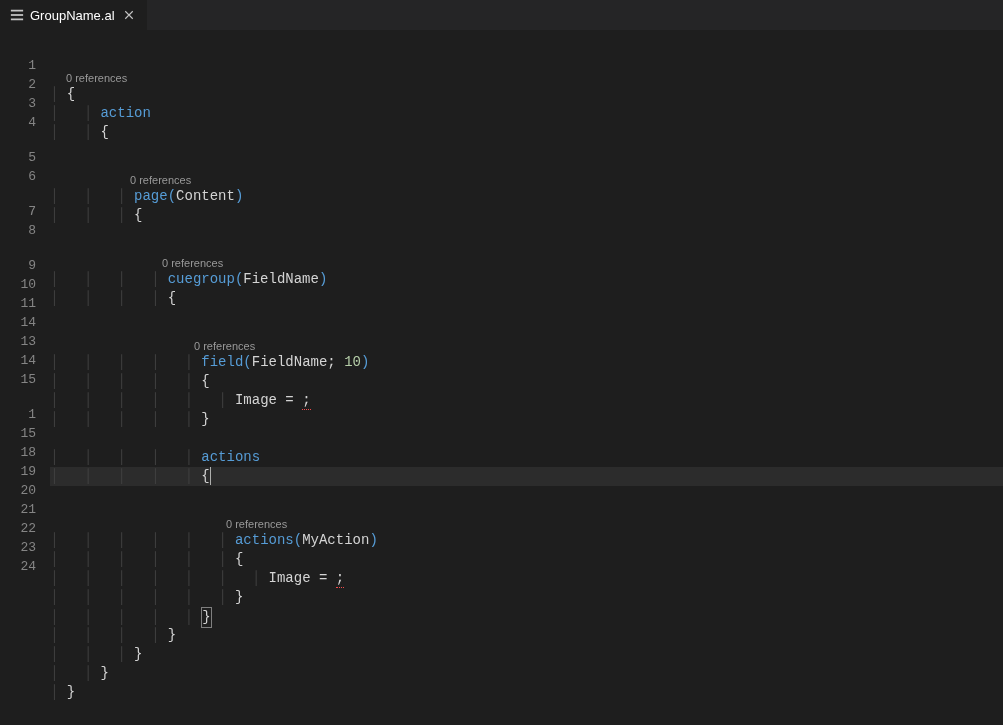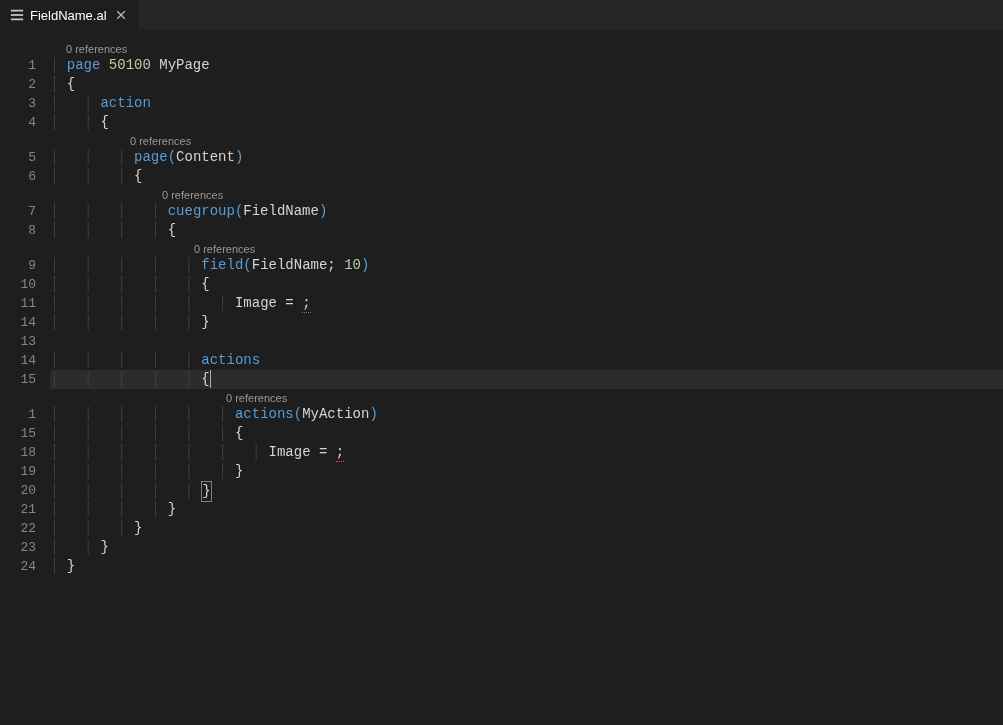--- a/index.html
+++ b/index.html
@@ -69,20 +69,21 @@
     .line {
       height: 19px;
       white-space: pre;
       position: relative;
     }
     .line.codelens {
       height: 16px;
       font-size: 11px;
       color: #999;
       font-family: 'Segoe UI', sans-serif;
+      margin-top: 29px;
     }
     .line.current {
       background: #2c2c2c;
     }
     .tk-keyword { color: #569cd6; }
     .tk-number { color: #b5cea8; }
     .tk-ident { color: #d4d4d4; }
     .tk-punct { color: #d4d4d4; }
     .tk-paren { color: #569cd6; }
     .cursor-box {
@@ -100,21 +101,21 @@
 
 <div class="tab-bar">
   <div class="tab">
     <span class="tab-icon">
       <svg viewBox="0 0 16 16" width="14" height="14">
           <rect x="1" y="2" width="14" height="2" fill="#c5c5c5"></rect>
           <rect x="1" y="7" width="14" height="2" fill="#c5c5c5"></rect>
           <rect x="1" y="12" width="14" height="2" fill="#c5c5c5"></rect>
         </svg>
     </span>
-    <span>FieldName.al</span>
+    <span>GroupName.al</span>
     <span class="tab-close">
       <svg viewBox="0 0 16 16" width="12" height="12">
           <path d="M3 3 L13 13 M13 3 L3 13" stroke="#c5c5c5" stroke-width="1.5"></path>
         </svg>
     </span>
   </div>
 </div>
 
 <div class="editor">
   <div class="gutter">
@@ -146,21 +147,20 @@
     <div class="gutter-line">21</div>
     <div class="gutter-line">22</div>
     <div class="gutter-line">23</div>
     <div class="gutter-line">24</div>
   </div>
 
   <div class="code">
 
     <div class="line codelens"><span style="padding-left:16px">0 references</span></div>
 
-    <div class="line"><span style="color:#404040">│</span> <span class="tk-keyword">page</span> <span class="tk-number">50100</span> <span class="tk-ident">MyPage</span></div>
 
     <div class="line"><span style="color:#404040">│</span> <span class="tk-punct">{</span></div>
 
     <div class="line"><span style="color:#404040">│</span>   <span style="color:#404040">│</span> <span class="tk-keyword">action</span></div>
 
     <div class="line"><span style="color:#404040">│</span>   <span style="color:#404040">│</span> <span class="tk-punct">{</span></div>
 
     <div class="line codelens"><span style="padding-left:80px">0 references</span></div>
 
     <div class="line"><span style="color:#404040">│</span>   <span style="color:#404040">│</span>   <span style="color:#404040">│</span> <span class="tk-keyword">page</span><span class="tk-paren">(</span><span class="tk-ident">Content</span><span class="tk-paren">)</span></div>

